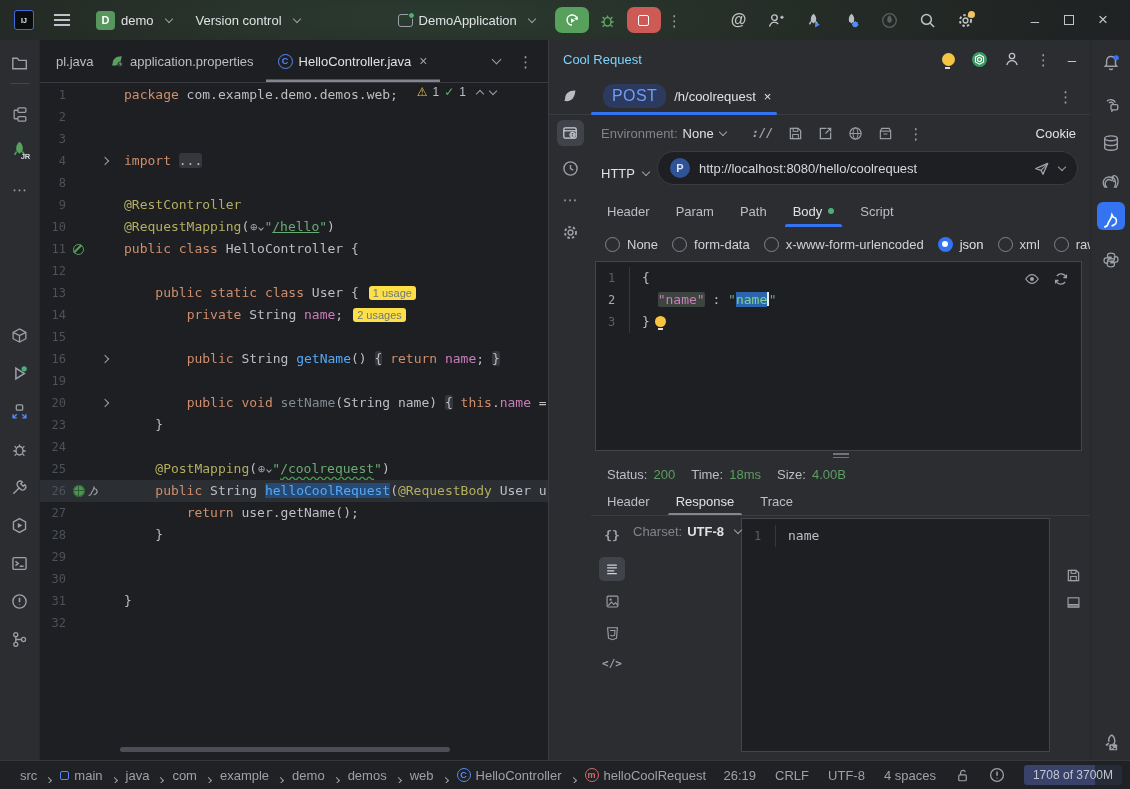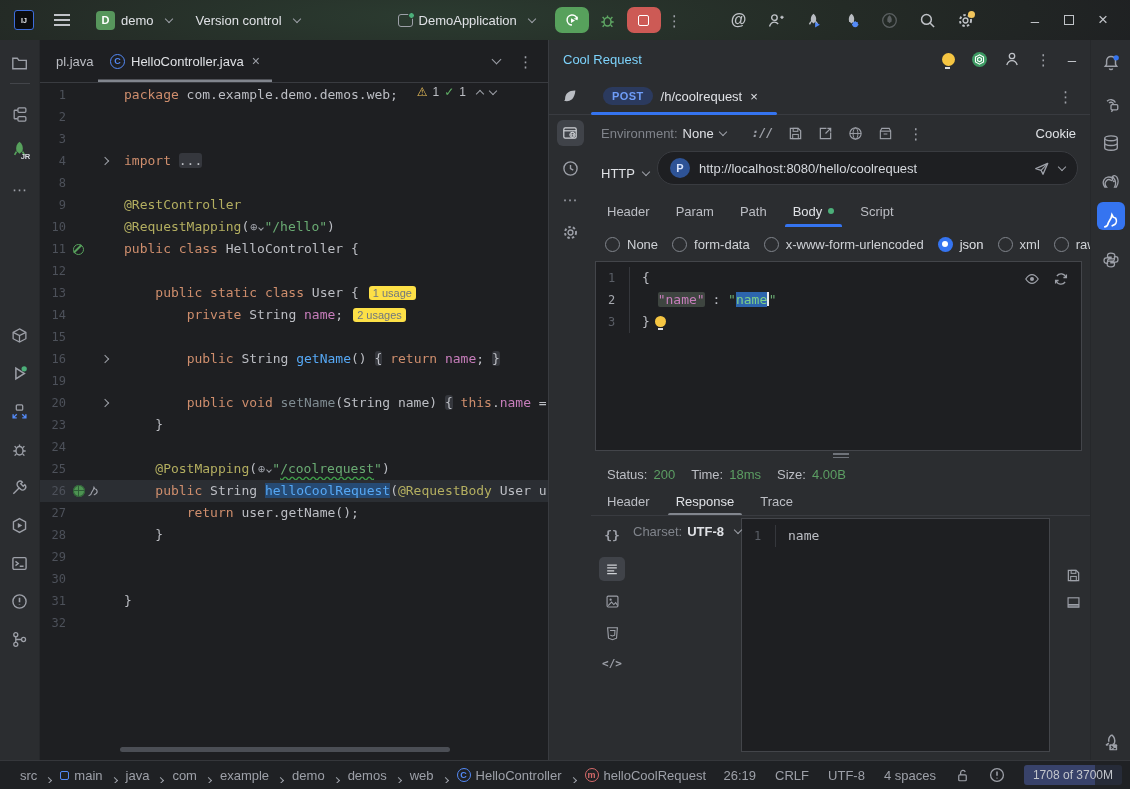--- a/index.html
+++ b/index.html
@@ -38,21 +38,21 @@
 #edtabs .end{margin-left:auto;display:flex;align-items:center;gap:18px;padding-right:14px}
 
 #editor{position:absolute;left:40px;top:84px;width:508px;bottom:29px;font:13px "DejaVu Sans Mono",monospace;overflow:hidden}
 .eline{display:flex;height:22px;line-height:22px;white-space:pre}
 .eline.cur{background:#2b2e33}
 .eline .ln{width:26px;flex:none;text-align:right;color:#4d515a;font-size:12px}
 .eline .gut{width:36px;flex:none;display:flex;align-items:center;gap:2px;padding-left:7px}
 .eline .fa{width:16px;flex:none;display:flex;align-items:center}
 .eline .cd{padding-left:6px;flex:1;overflow:hidden}
 .c-pln{color:#bcbec4}.c-kw{color:#cf8e6d}.c-ann{color:#b3ae60}.c-str{color:#6aab73}
-.c-stru{color:#6aab73;}
+.c-stru{color:#6aab73;text-decoration:underline}
 .c-strw{color:#6aab73;text-decoration:underline wavy #3f9e49;text-underline-offset:3px}
 .c-fld{color:#c77dbb}.c-mtd{color:#56a8f5}.c-gry{color:#7f8b91}
 .c-mtdsel{color:#56a8f5;background:#264a73}
 .c-foldb{background:#35373d;border-radius:3px;color:#bcbec4}
 .c-hint{color:#70767e;font:11px "Liberation Sans",sans-serif;background:#fde047;border-radius:3px;padding:1px 4px;margin-left:10px}
 .c-fldh{color:#c77dbb;background:#3e4540;border-radius:2px}
 .c-strsel{color:#7fd189;background:#2d65ad}
 .globe-ic{color:#9da0a8;font-size:12px;padding:0 1px}
 .gi-bean{width:11px;height:11px;border:1.6px solid #57a15c;border-radius:50%;position:relative;flex:none}
 .gi-bean::after{content:'';position:absolute;left:-2px;top:3.3px;width:11px;height:1.6px;background:#57a15c;transform:rotate(-45deg)}
@@ -67,21 +67,21 @@
 #hscroll{position:absolute;left:80px;width:330px;bottom:8px;height:5px;border-radius:3px;background:#4b4e55}
 
 #crpanel{position:absolute;left:548px;top:40px;width:542px;bottom:29px;background:#2b2d30;border-left:1px solid #393b40;overflow:hidden}
 #crhead{height:38px;display:flex;align-items:center;padding:0 14px;gap:14px}
 #crhead .title{font-weight:400;color:#7dd3fc}
 #crhead .end{margin-left:auto;display:flex;align-items:center;gap:16px}
 #crtabrow{height:37px;border-bottom:1px solid #393b40;display:flex;align-items:center;position:relative}
 #crtabrow .leaf{width:42px;display:flex;justify-content:center}
 #crtabrow .rtab{display:flex;align-items:center;gap:8px;padding:0 12px;color:#dfe1e5}
 #crtabrow .under{position:absolute;left:42px;bottom:-1px;width:186px;height:3px;background:#3574f0;border-radius:2px}
-.pill{background:#2b3a5e;color:#6f9df8;font-size:11px;font-weight:700;padding:3px 9px;border-radius:10px;letter-spacing:.4px}
+.pill{background:#2b3a5e;color:#6f9df8;font-size:16px;font-weight:400;padding:3px 9px;border-radius:10px;letter-spacing:.4px}
 #crrail{position:absolute;left:0;top:75px;bottom:0;width:42px;display:flex;flex-direction:column;align-items:center;gap:10px;padding-top:5px}
 #crrail .sel{width:27px;height:26px;border-radius:6px;background:#404349;display:flex;align-items:center;justify-content:center}
 #crmain{position:absolute;left:42px;right:0;top:75px;bottom:0;display:flex;flex-direction:column}
 .envrow{height:36px;display:flex;align-items:center;padding:0 14px 0 10px;gap:0}
 .envrow .lbl{color:#80848b}
 .envrow .val{color:#dfe1e5;margin-left:5px}
 .envics{display:flex;align-items:center;gap:15px;margin-left:26px}
 .proto-sep{color:#9da0a8;font:italic 700 12px "DejaVu Sans Mono",monospace}
 .urlrow{height:44px;display:flex;padding:0 12px 0 10px;gap:8px}
 .urlbox{flex:1;height:34px;background:#1e1f22;border:1px solid #393b40;border-radius:17px;display:flex;align-items:center;padding:0 12px;gap:9px;overflow:hidden}
@@ -356,20 +356,28 @@
           <rect x="7" y="9.4" width="6.6" height="5.2" rx="1" fill="#9da0a8"></rect>
           <path d="M8.5 11l1.3 1-1.3 1M10.7 13.2h1.8" stroke="#2b2d30" stroke-width="1.1" fill="none"></path>
         </svg>
       </span>
   </div>
 
   <div id="edtabs">
     <div class="etab" style="width: 58px; padding-left: 16px;">
         <span>pl.java</span>
       </div>
+      <div class="etab">
+        <svg width="14" height="14" viewBox="0 0 16 16">
+          <path d="M13.4 2.6C7 2.4 3.3 5.7 3.1 10.4c0 .9-.2 1.7-1 2.4 2.6 1.1 10.3 1.5 11.3-10.2z" fill="#57a15c"></path>
+          <circle cx="11.5" cy="11.5" r="3" fill="#3b3e43"></circle>
+          <path d="M11.5 9.8v1.7l1.2.8" stroke="#c0c3c8" stroke-width=".9" fill="none"></path>
+        </svg>
+        <span>application.properties</span>
+      </div>
       <div class="etab active">
         <span class="circ" style="width:15px;height:15px">C</span>
         <span>HelloController.java</span>
         <span class="x">×</span>
       </div>
       <div class="end">
       <i class="cv" style="width:7px;height:7px"></i>
       <span class="dots-v">⋮</span>
     </div>
   </div>

